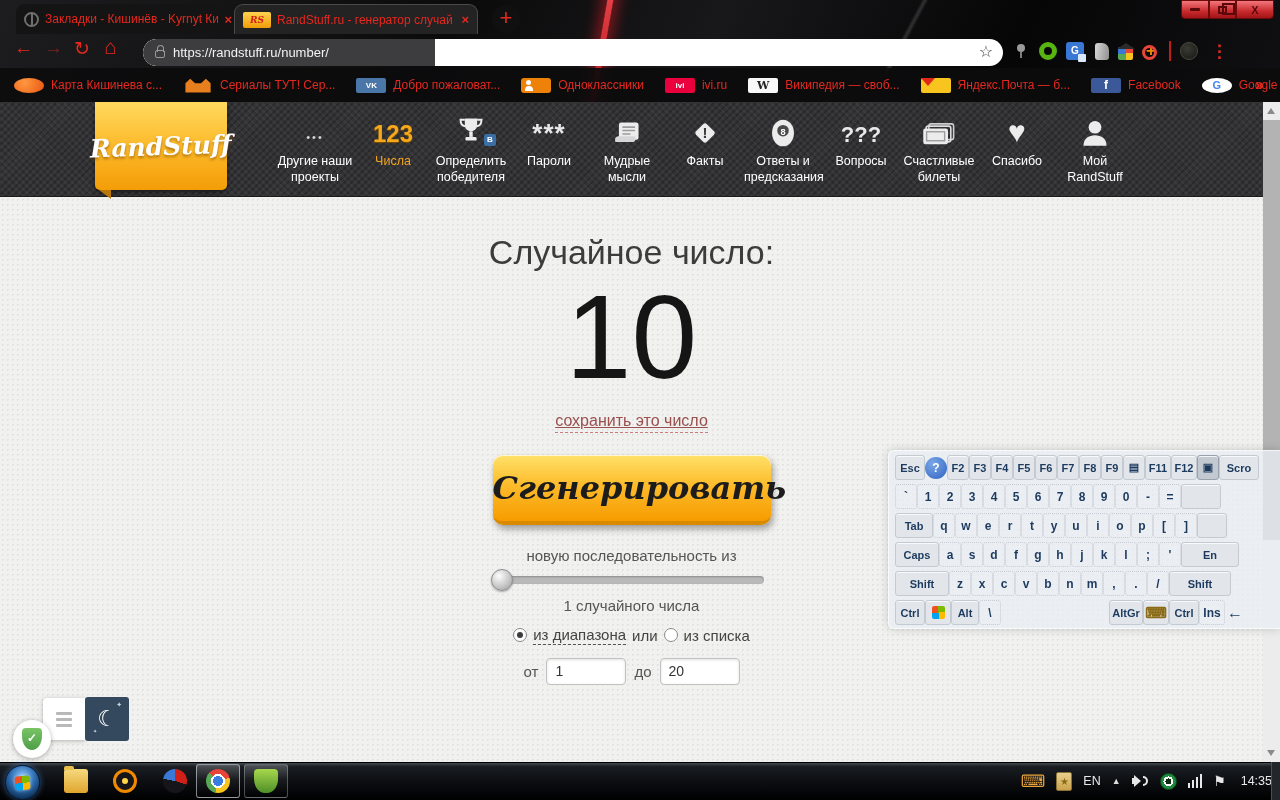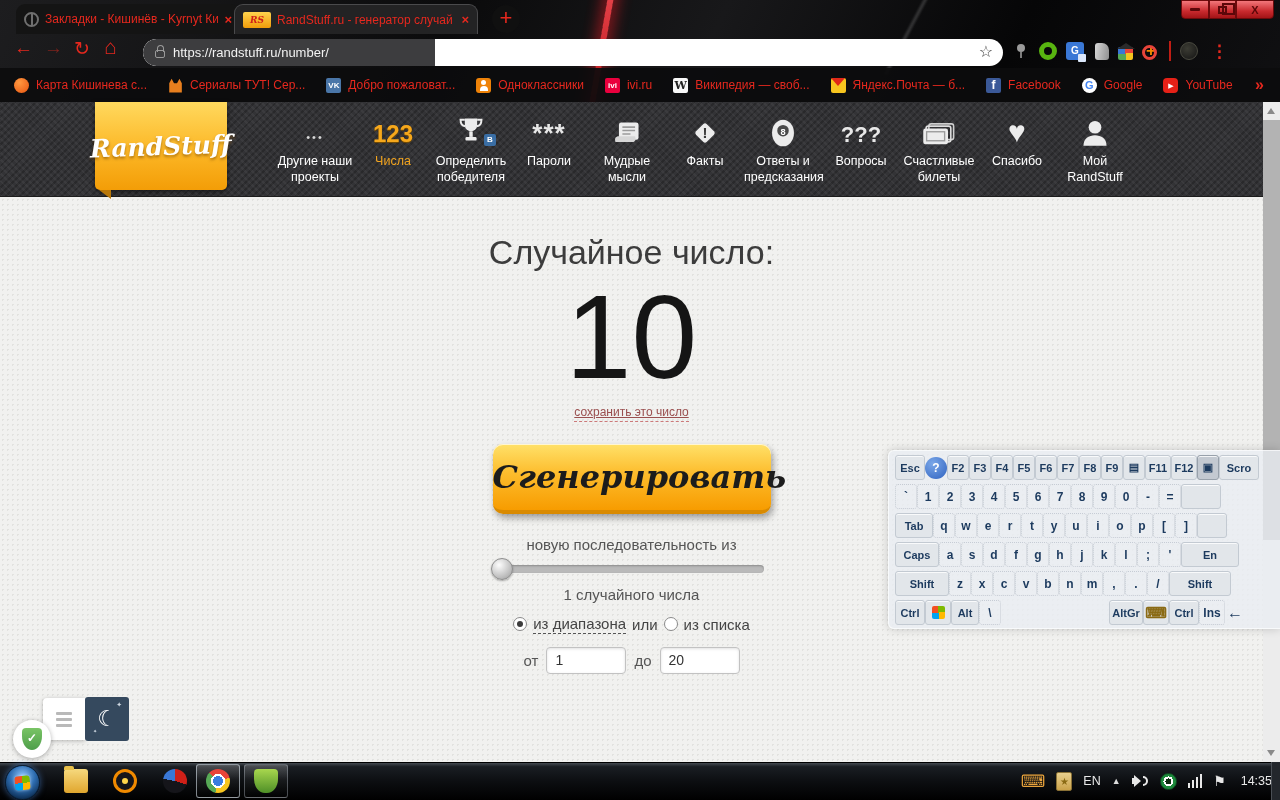--- a/index.html
+++ b/index.html
@@ -65,21 +65,21 @@
   .ext-plus::before { content:""; position:absolute; left:0; top:3px; width:9px; height:9px; border:3px solid #e8443a; border-radius:50%; }
   #ext-divider { width:2px; height:20px; background:#c01d14; }
   .ext-dark { background:radial-gradient(circle at 40% 35%,#3c3c34,#141414); border-radius:50%; border:1px solid #4a4a40; }
   #menu-dots { color:#e6281e; font-size:17px; font-weight:bold; letter-spacing:0; margin-left:4px; }
 
   
   #bmbar { position:absolute; left:0; top:68px; width:1280px; height:34px; background:rgba(12,12,13,.92);
     display:flex; align-items:center; padding-left:14px; gap:21px; }
   .bm { display:flex; align-items:center; gap:7px; flex:none; }
   .bm-label { color:#e6281e; font-size:12px; white-space:nowrap; }
-  .bmi { width:15px; height:15px; flex:none; position:relative; border-radius:2px; }
+  .bmi { width:30px; height:15px; flex:none; position:relative; border-radius:2px; }
   .bmi-dot { border-radius:50%; background:radial-gradient(circle at 35% 30%,#ff9840,#e85510); }
   .bmi-cat { background:#e87f1e; clip-path:polygon(8% 38%,24% 8%,40% 38%,60% 38%,76% 8%,92% 38%,92% 100%,8% 100%); border-radius:0; }
   .bmi-vk { background:#4a76a8; color:#fff; font:bold 8px "Liberation Sans"; text-align:center; line-height:15px; }
   .bmi-ok { background:#ee8208; border-radius:3px; }
   .bmi-ok::before { content:""; position:absolute; left:5px; top:2px; width:5px; height:5px; border-radius:50%; background:#fff; }
   .bmi-ok::after { content:""; position:absolute; left:3.5px; top:8px; width:8px; height:5px; border-radius:4px 4px 0 0; background:#fff; }
   .bmi-ivi { background:#ea003d; color:#fff; font:bold 8px "Liberation Sans"; text-align:center; line-height:15px; }
   .bmi-wiki { background:#f8f8f8; color:#222; font:bold 11px "DejaVu Serif",serif; text-align:center; line-height:15px; }
   .bmi-ya { background:#f7c51e; }
   .bmi-ya::before { content:""; position:absolute; left:0; top:0; width:0; height:0; border-left:7.5px solid transparent; border-right:7.5px solid transparent; border-top:8px solid #e02818; }
@@ -115,21 +115,21 @@
 
   #scroll-page { position:absolute; right:0; top:0; width:17px; height:660px; background:#ececec; z-index:6; }
   .sb-arrow { position:absolute; left:4px; width:0; height:0; border-left:4.5px solid transparent; border-right:4.5px solid transparent; }
   #sb-up { top:6px; border-bottom:6px solid #8a8a8a; }
   #sb-down { bottom:6px; border-top:6px solid #8a8a8a; }
   #sb-thumb { position:absolute; left:0; top:18px; width:17px; height:420px; background:#b3b3b3; }
 
   #content { position:absolute; left:0; top:95px; width:1263px; height:565px; text-align:center; }
   #rnd-heading { margin-top:36px; font-size:34px; color:#3c3c3c; }
   #rnd-number { margin-top:4px; font-size:118px; line-height:1.05; color:#151515; }
-  #save-link { display:inline-block; margin-top:5px; font-size:12px; color:#9a4f4f; border-bottom:1px dashed #cc7a7a; padding-bottom:2px; }
+  #save-link { display:inline-block; margin-top:12px; font-size:16px; color:#9a4f4f; border-bottom:1px dashed #cc7a7a; padding-bottom:2px; }
   #gen-btn { display:block; margin:22px auto 0; width:278px; height:70px; border:none; border-radius:10px; cursor:pointer;
     background:linear-gradient(180deg,#ffe169 0%,#fdbc2c 45%,#f79c00 100%); border-bottom:4px solid #d98a00;
     box-shadow:2px 4px 7px rgba(0,0,0,.35), inset 0 1px 0 rgba(255,255,255,.7);
     font-family:"DejaVu Serif",serif; font-style:italic; font-weight:bold; font-size:32px; color:#1c1c1c; }
   #seq-label { margin-top:22px; font-size:15px; color:#555; }
   #slider { position:relative; width:265px; height:22px; margin:5px auto 0; }
   #slider-track { position:absolute; left:0; top:7px; width:265px; height:8px; background:#b9b9b9; border-radius:4px; box-shadow:inset 0 1px 2px rgba(0,0,0,.25); }
   #slider-handle { position:absolute; left:-8px; top:0; width:22px; height:22px; border-radius:50%;
     background:radial-gradient(circle at 35% 30%,#fdfdfd,#b9b9b9 70%,#909090); border:1px solid #8e8e8e; box-shadow:0 1px 2px rgba(0,0,0,.3); }
   #count-label { margin-top:6px; font-size:15px; color:#555; }

